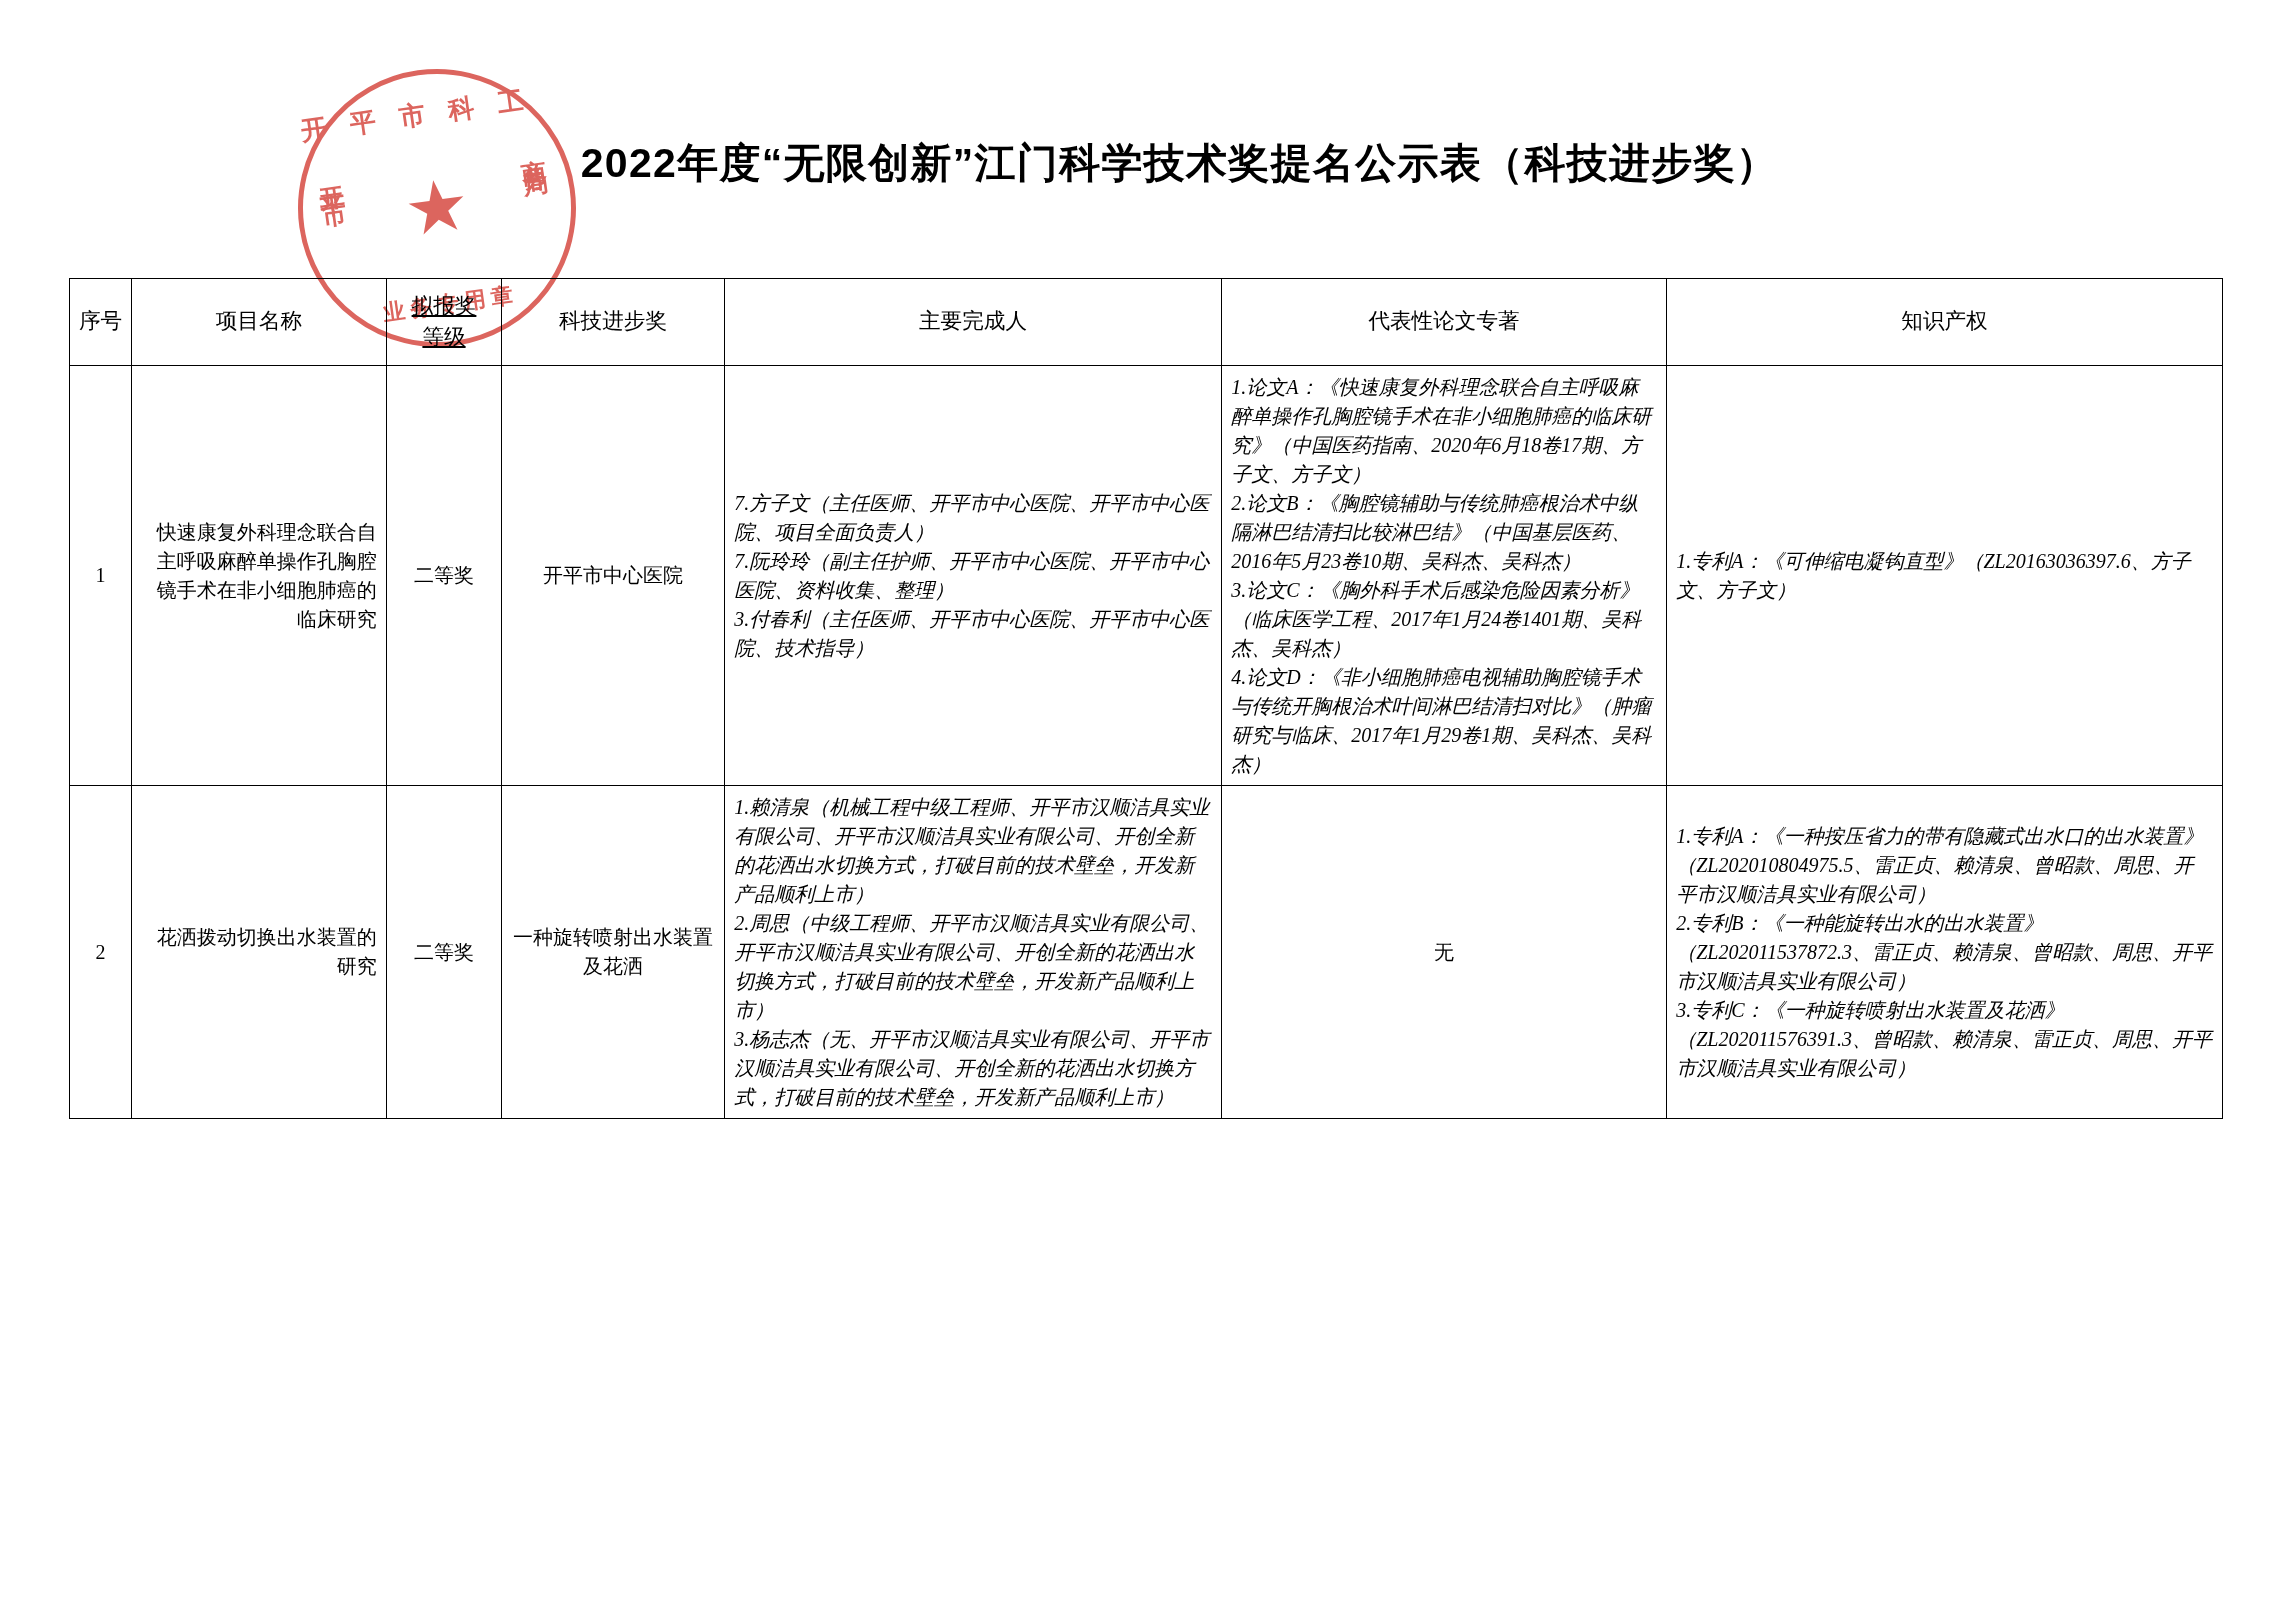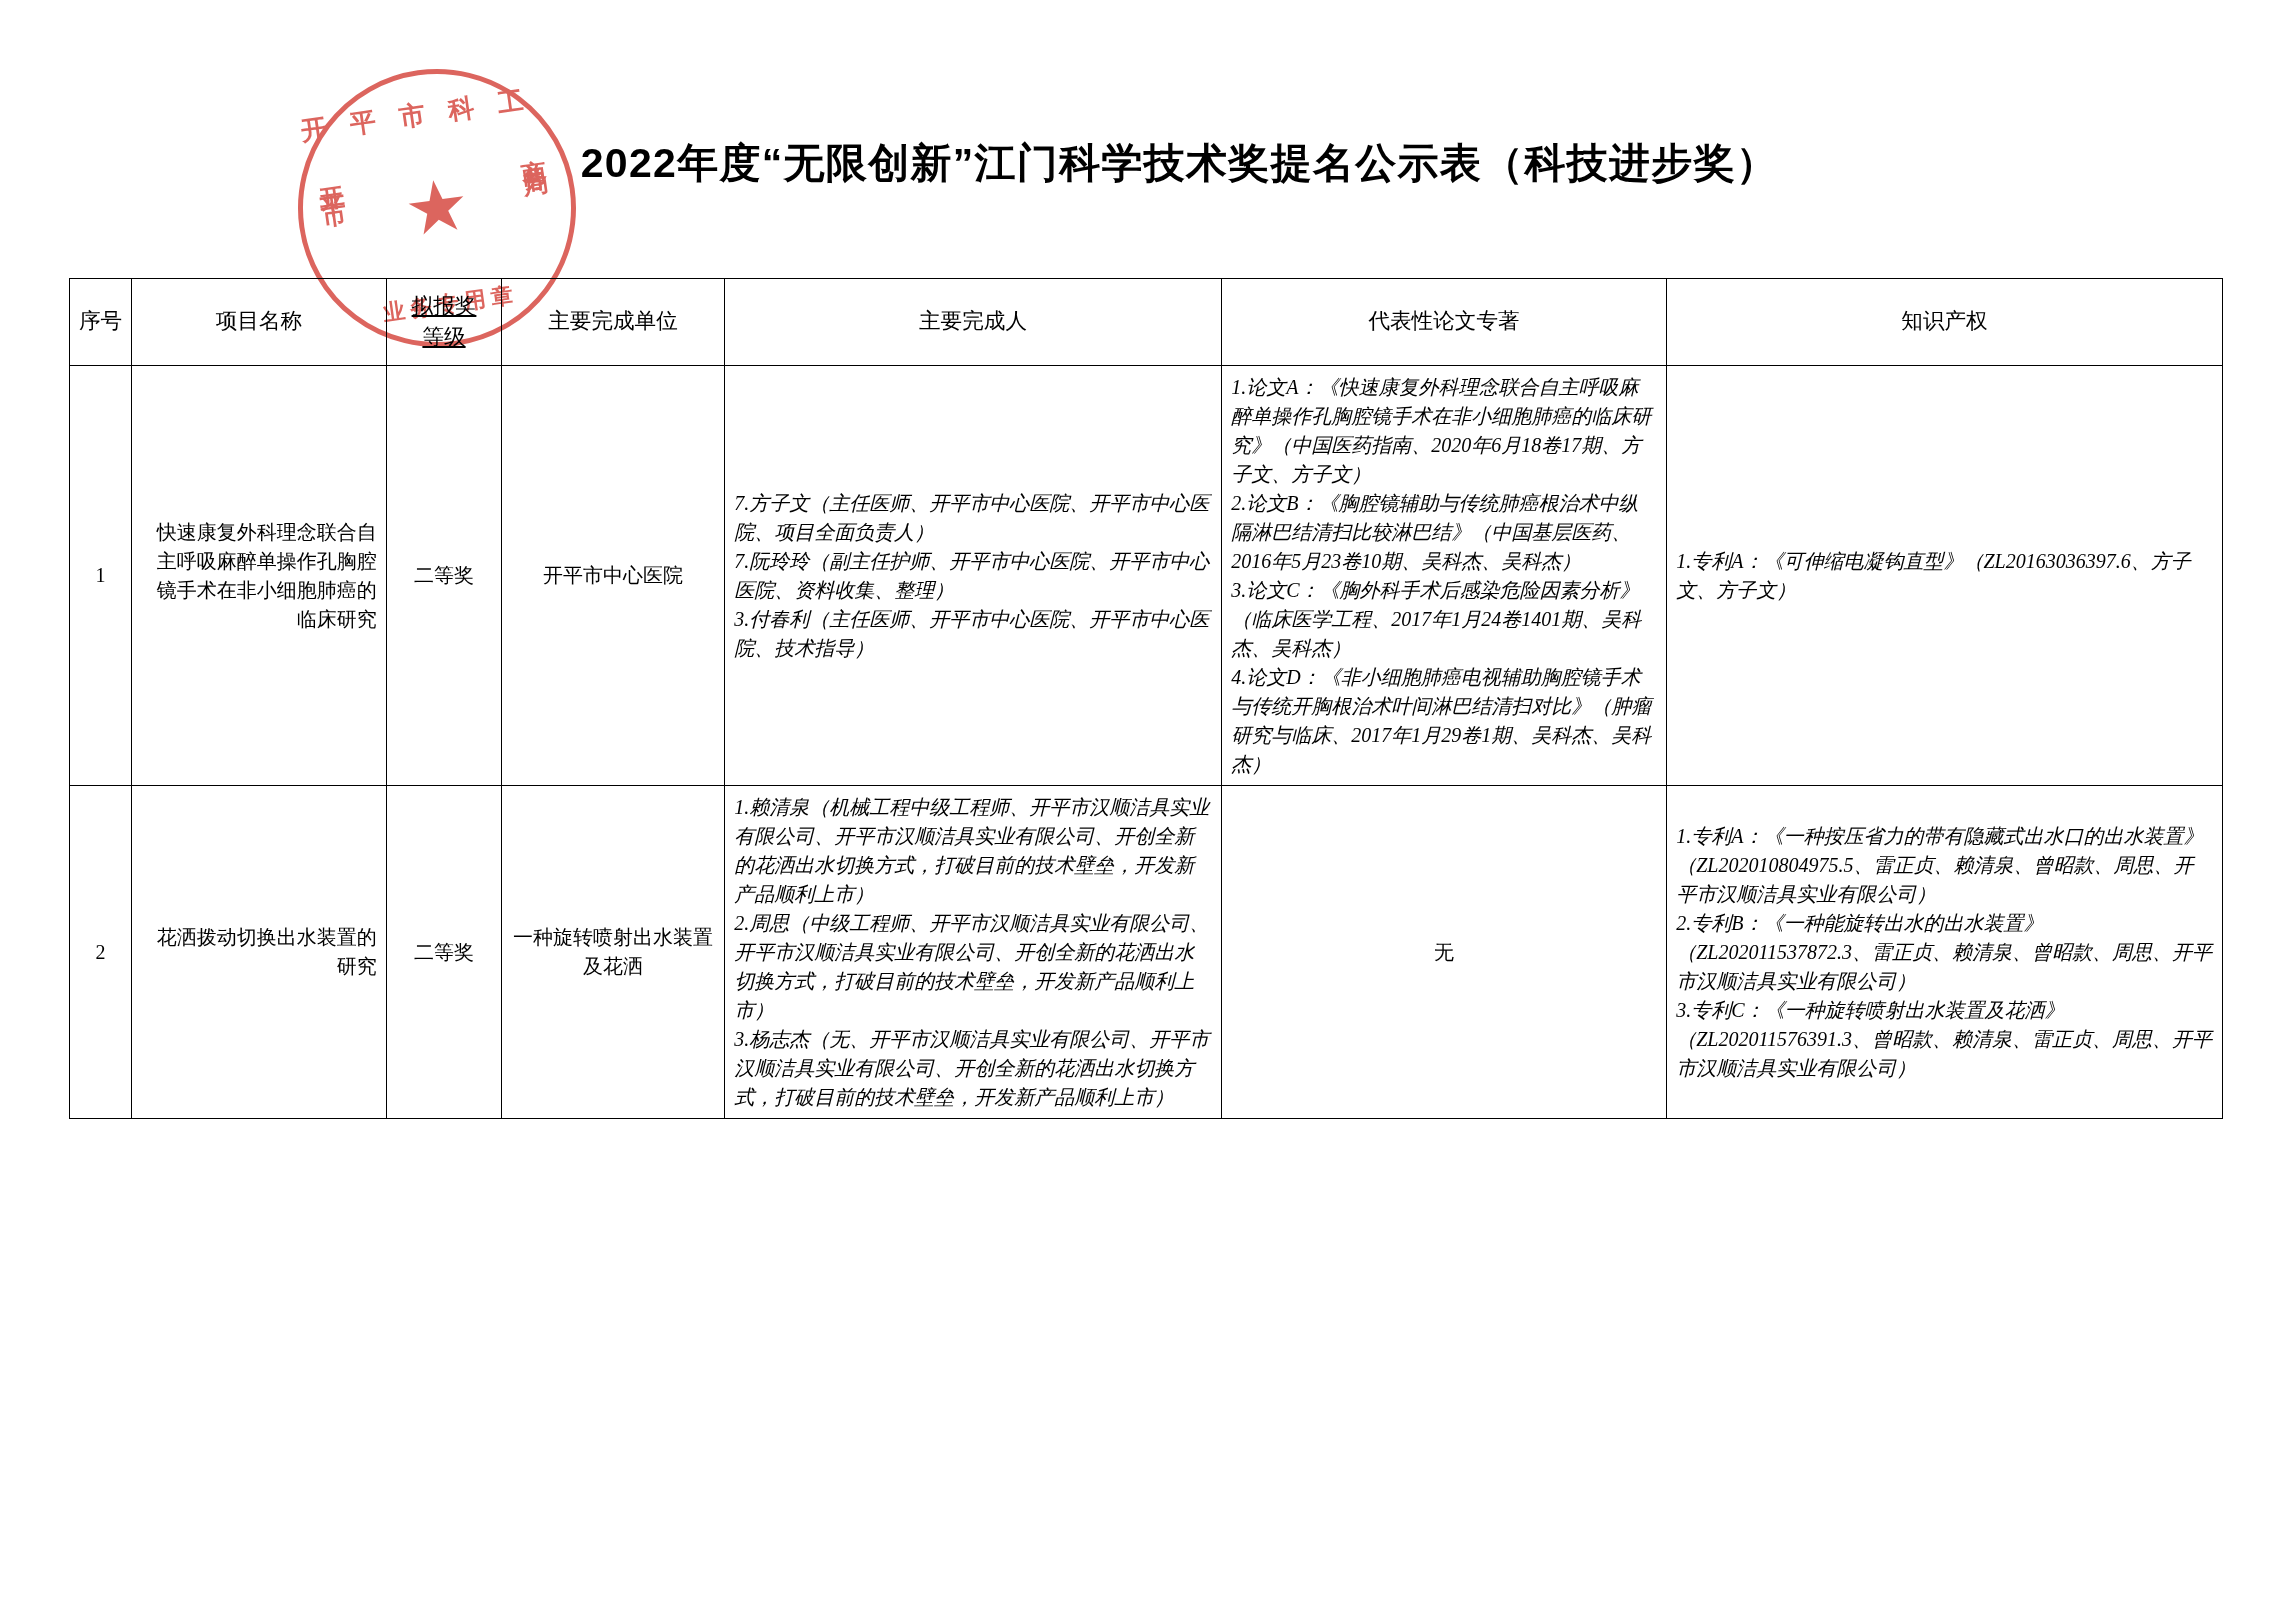--- a/index.html
+++ b/index.html
@@ -198,21 +198,21 @@
       <col class="c-person">
       <col class="c-paper">
       <col class="c-ip">
     </colgroup>
     <thead>
       <tr>
         <th>序号</th>
         <th>项目名称</th>
         <th class="nowrapish">拟报奖
 等级</th>
-        <th>主要完成单位</th>
+        <th>科技进步奖</th>
         <th>主要完成人</th>
         <th>代表性论文专著</th>
         <th>知识产权</th>
       </tr>
     </thead>
     <tbody>
       <tr>
         <td class="center">1</td>
         <td class="pname">快速康复外科理念联合自主呼吸麻醉单操作孔胸腔镜手术在非小细胞肺癌的临床研究</td>
         <td class="center">二等奖</td>

